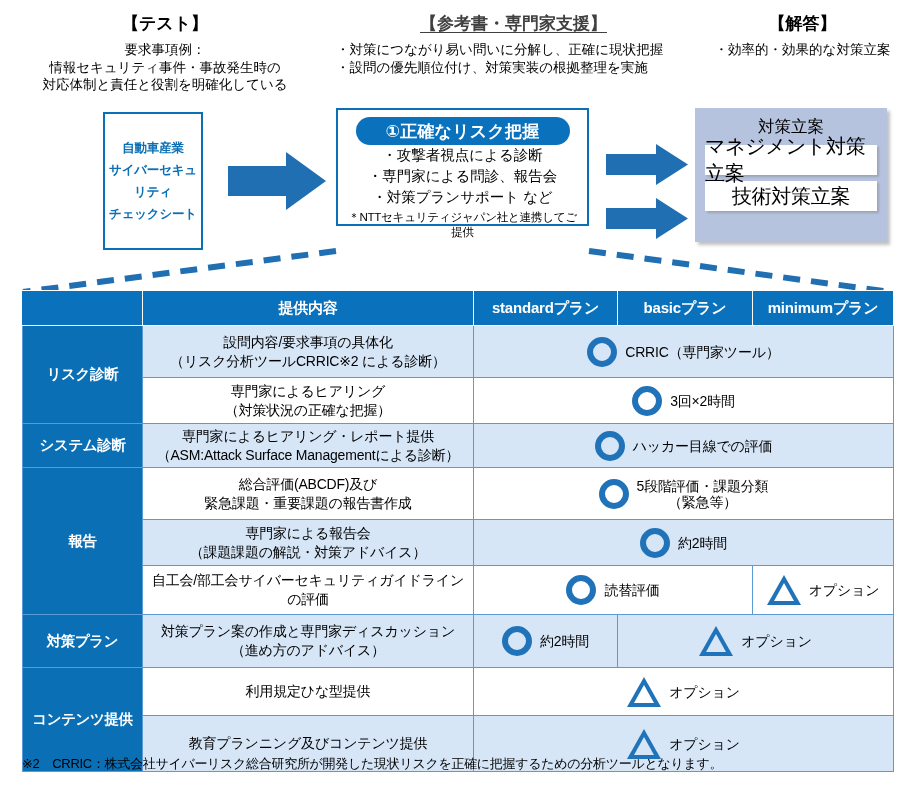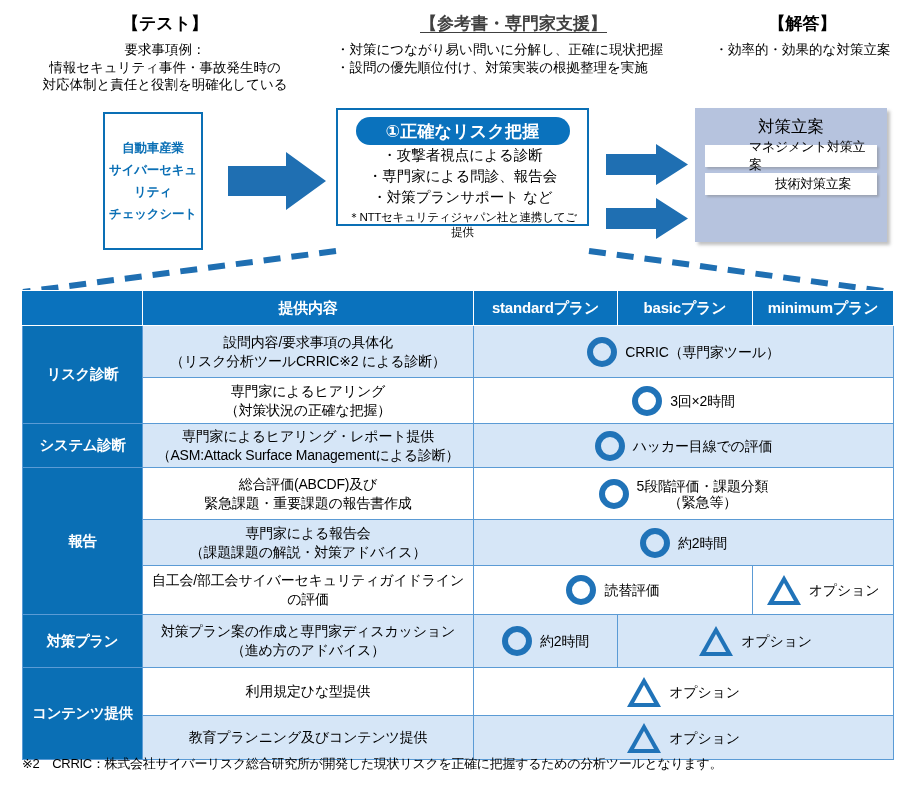--- a/index.html
+++ b/index.html
@@ -124,29 +124,28 @@
     padding: 5px 10px;
     box-shadow: 3px 3px 3px rgba(120,120,120,0.45);
   }
   #plan-panel .ptitle {
     text-align: center;
     font-size: 16.5px;
     line-height: 26px;
   }
   #plan-panel .pbtn {
     background: #ffffff;
-    height: 22px;
+    height: 30px;
     margin-top: 6px;
     display: flex;
     align-items: center;
     justify-content: center;
-    font-size: 13px;
+    font-size: 20px;
     box-shadow: 2px 2px 2px rgba(120,120,120,0.4);
     letter-spacing: -0.3px;
-    padding-left: 44px;
   }
 
   
   #connectors {
     position: absolute;
     left: 0; top: 0;
     width: 913px; height: 310px;
     pointer-events: none;
   }
 
@@ -451,21 +450,21 @@
             <div class="mark-inner">
               <span class="glyph-t" style="border-left: 17px solid transparent; border-right: 17px solid transparent; border-bottom: 30px solid rgb(32, 115, 184); position: relative;">
                 <span style="position: absolute; left: -10px; top: 8px; width: 0px; height: 0px; border-left: 10px solid transparent; border-right: 10px solid transparent; border-bottom: 18px solid rgb(255, 255, 255);"></span>
               </span>
               <span class="mark-label">
                 <div>オプション</div>
               </span>
             </div>
           </td>
         </tr>
-        <tr class="shade" style="height: 44px;">
+        <tr class="shade" style="height: 56px;">
           <td class="desc">
             <div>教育プランニング及びコンテンツ提供</div>
           </td>
           <td class="mark" colspan="3">
             <div class="mark-inner">
               <span class="glyph-t" style="border-left: 17px solid transparent; border-right: 17px solid transparent; border-bottom: 30px solid rgb(32, 115, 184); position: relative;">
                 <span style="position: absolute; left: -10px; top: 8px; width: 0px; height: 0px; border-left: 10px solid transparent; border-right: 10px solid transparent; border-bottom: 18px solid rgb(214, 230, 247);"></span>
               </span>
               <span class="mark-label">
                 <div>オプション</div>

